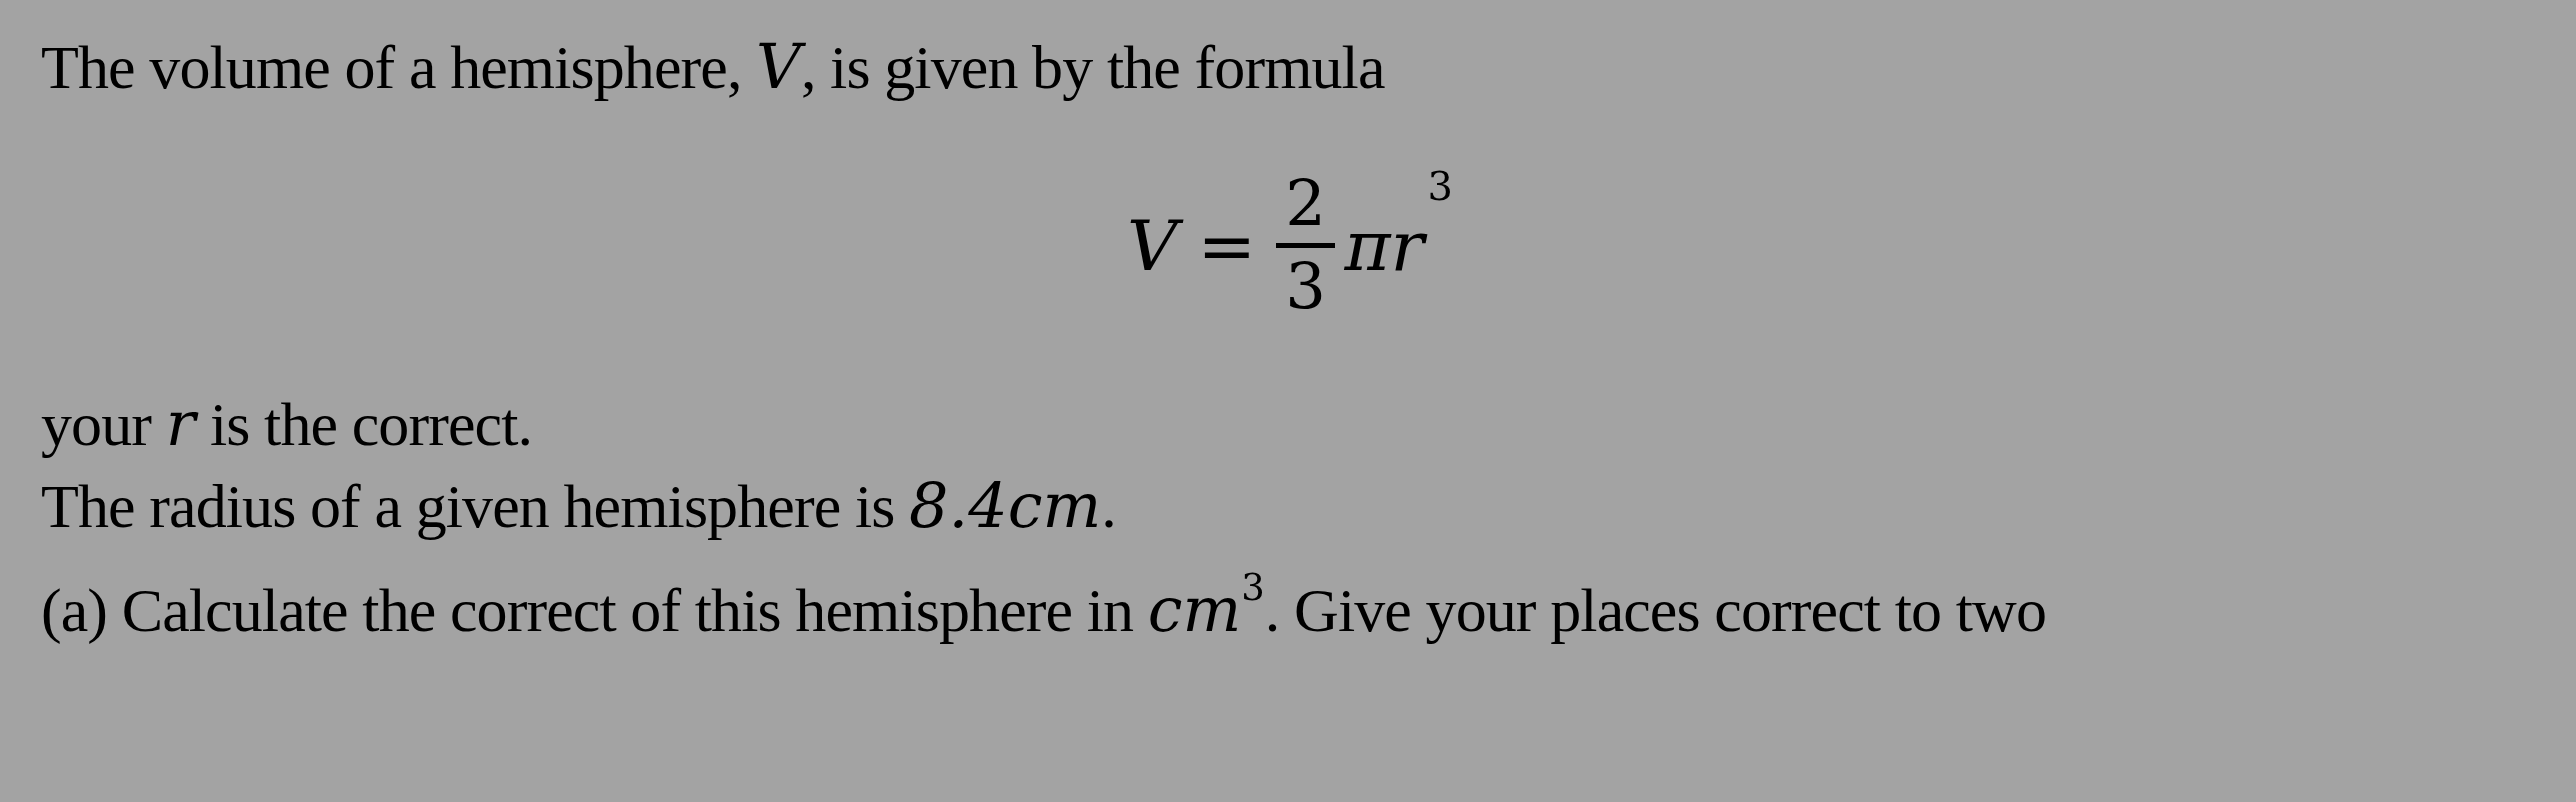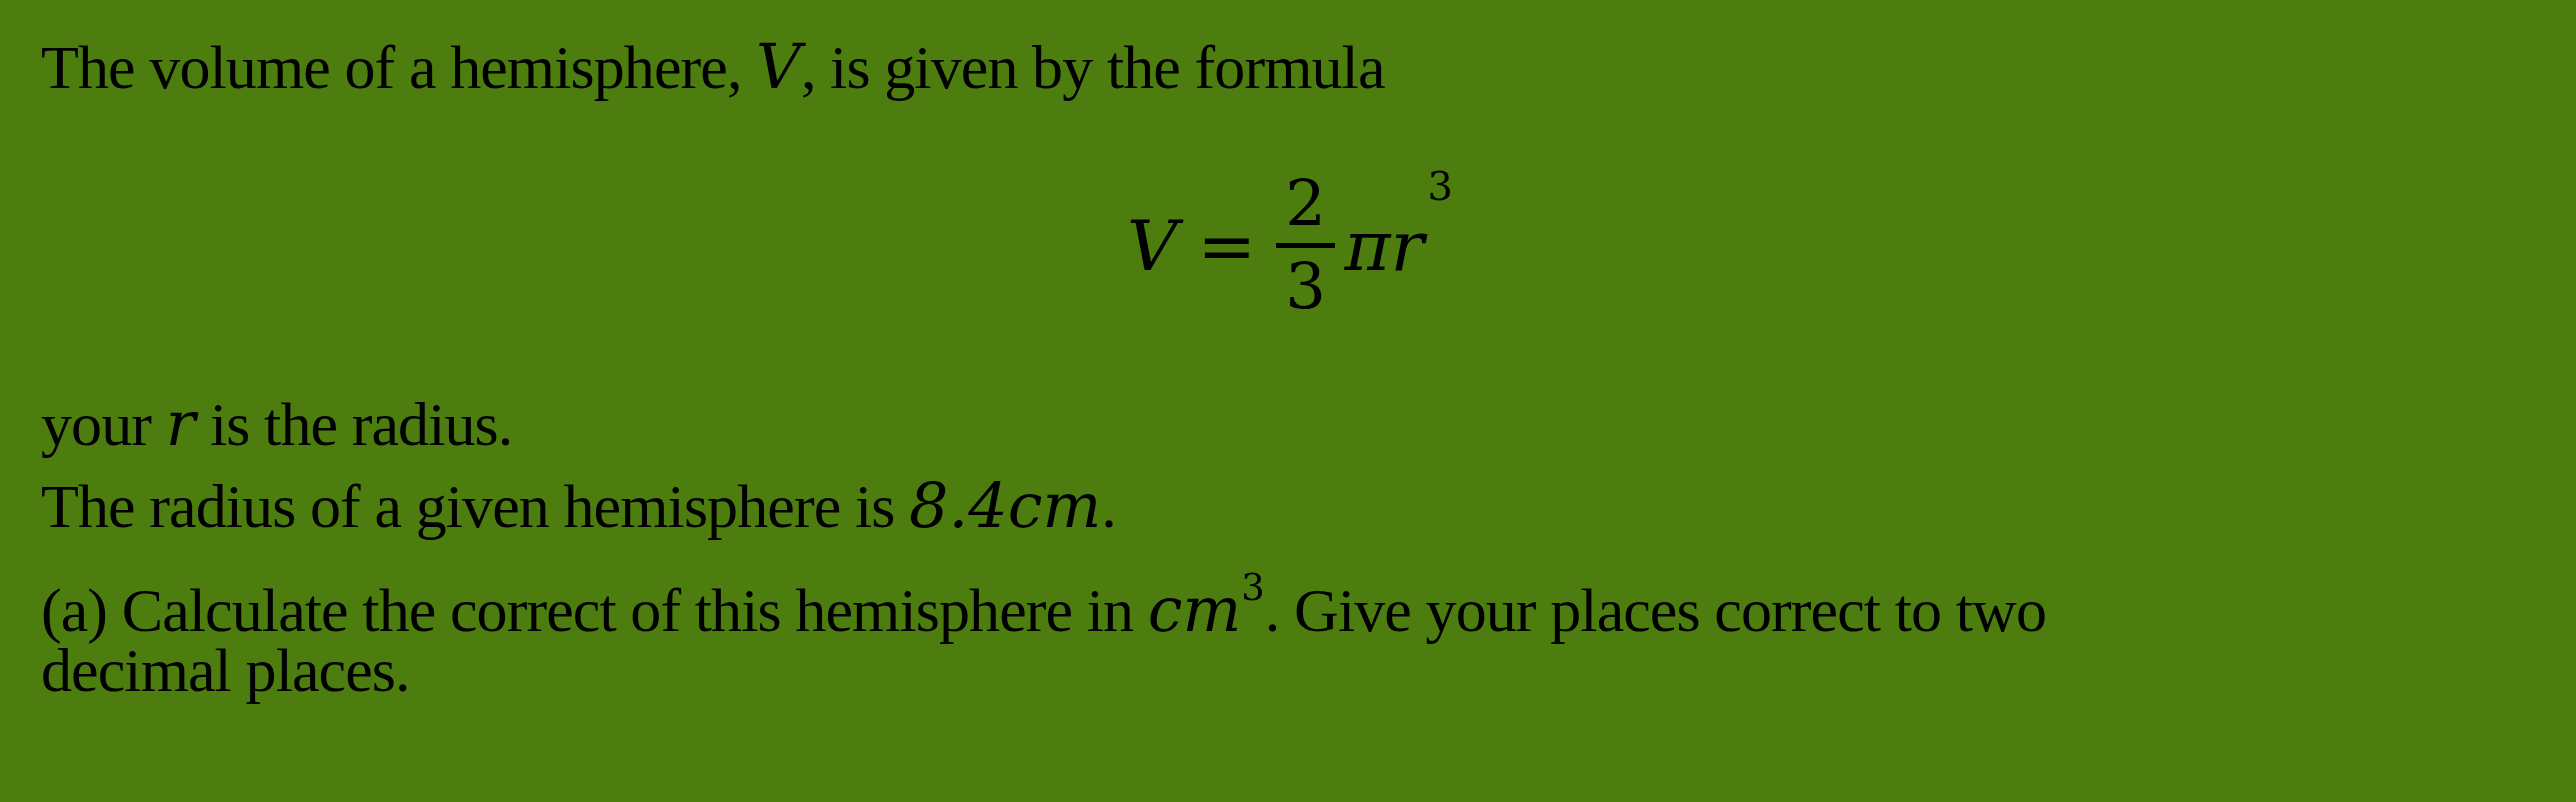--- a/index.html
+++ b/index.html
@@ -4,21 +4,21 @@
 <style>
   html, body {
     margin: 0;
     padding: 0;
     background: #ffffff;
   }
   .page {
     position: relative;
     width: 2576px;
     height: 802px;
-    background: #4d7c0f;
+    background: #a3a3a3;
     color: #000000;
     font-family: "Liberation Serif", serif;
     overflow: hidden;
     box-sizing: border-box;
     padding: 26px 37px 0 41px;
   }
   .text-line {
     font-size: 62px;
     line-height: 82px;
     height: 82px;
@@ -103,30 +103,27 @@
         <span class="num">2</span>
         <span class="den">3</span>
       </span>
       <span class="pi">π</span>
       <span class="var">r</span>
       <span class="exp">3</span>
     </div>
   </div>
 
   <div class="text-line">
-    <span>your </span><span class="mvar">r</span><span> is the radius.</span>
+    <span>your </span><span class="mvar">r</span><span> is the correct.</span>
   </div>
 
   <div class="text-line">
     <span>The radius of a given hemisphere is </span><span class="math">8.4cm</span><span>.</span>
   </div>
 
   <div class="text-line">
     <span>(a) Calculate the correct of this hemisphere in </span><span class="math">cm</span><span class="sup-inline">3</span><span>. Give your places correct to two</span>
   </div>
 
-  <div class="text-line">
-    <span>decimal places.</span>
-  </div>
 
 
 </div>
 
 
 </body></html>

